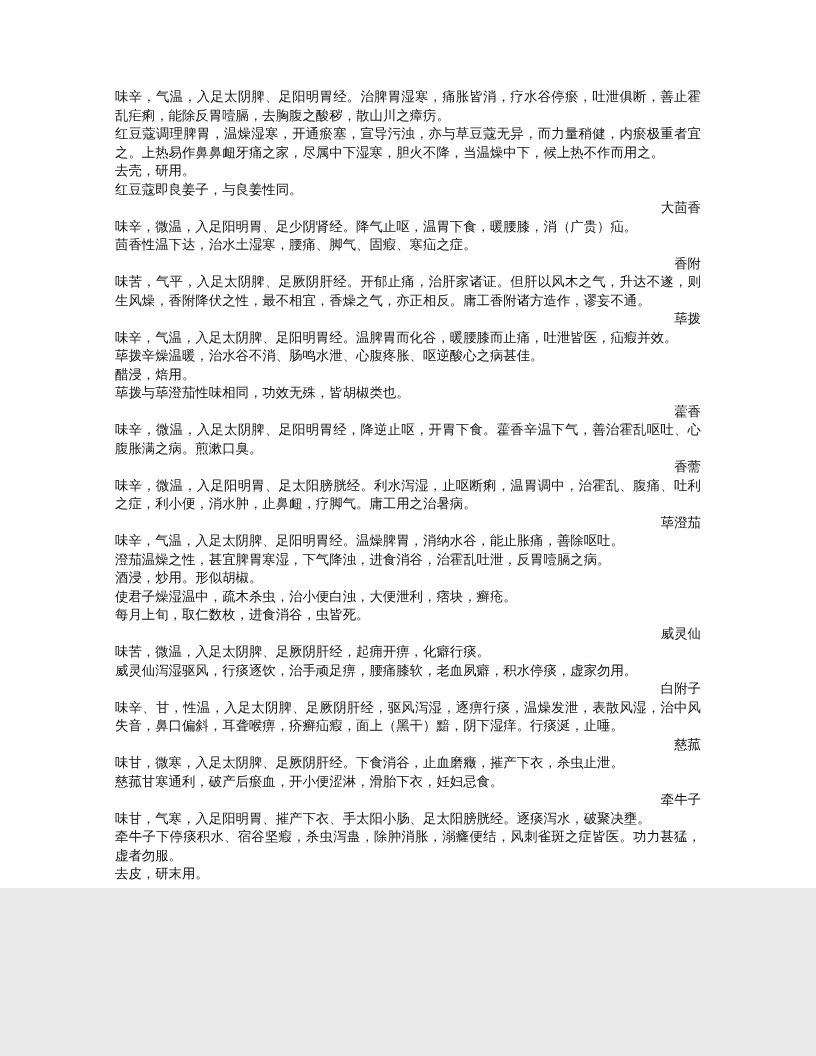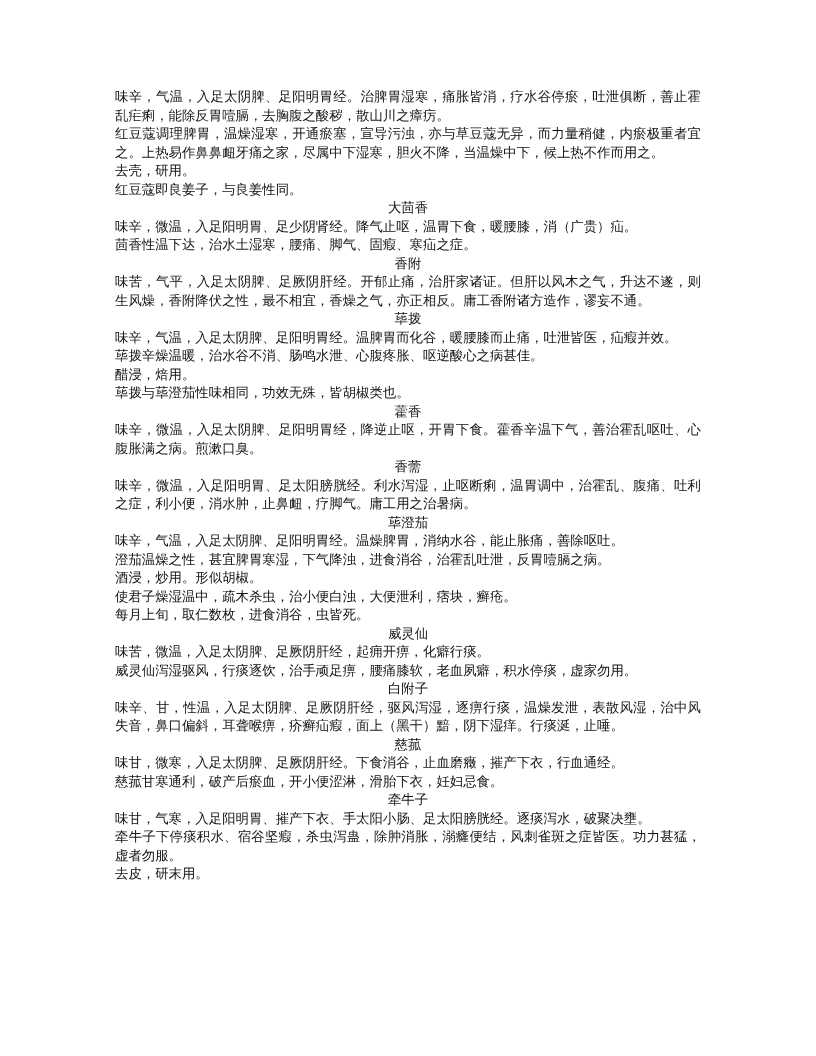--- a/index.html
+++ b/index.html
@@ -3,21 +3,21 @@
 <meta charset="utf-8">
 <style>
   html, body {
     margin: 0;
     padding: 0;
     background: #e9e9e9;
   }
   .page {
     position: relative;
     width: 816px;
-    height: 1056px;
+    height: 888px;
     margin: 0 auto;
     background: #ffffff;
     overflow: hidden;
     font-family: "Liberation Serif", "DejaVu Serif", serif;
   }
   .text-block {
     position: absolute;
     left: 115px;
     top: 88px;
     width: 586px;
@@ -25,21 +25,21 @@
     font-size: 13.4px;
     line-height: 18.5px;
     text-align: justify;
   }
   .para {
     margin: 0;
     padding: 0;
     word-break: break-all;
   }
   .heading {
-    text-align: center;
+    text-align: right;
   }
 </style>
 </head>
 <body>
 
 <div class="page">
   <div class="text-block">
     <div class="para">味辛，气温，入足太阴脾、足阳明胃经。治脾胃湿寒，痛胀皆消，疗水谷停瘀，吐泄俱断，善止霍乱疟痢，能除反胃噎膈，去胸腹之酸秽，散山川之瘴疠。</div>
     <div class="para">红豆蔻调理脾胃，温燥湿寒，开通瘀塞，宣导污浊，亦与草豆蔻无异，而力量稍健，内瘀极重者宜之。上热易作鼻鼻衄牙痛之家，尽属中下湿寒，胆火不降，当温燥中下，候上热不作而用之。</div>
     <div class="para">去壳，研用。</div>
@@ -63,20 +63,20 @@
     <div class="para">澄茄温燥之性，甚宜脾胃寒湿，下气降浊，进食消谷，治霍乱吐泄，反胃噎膈之病。</div>
     <div class="para">酒浸，炒用。形似胡椒。</div>
     <div class="para">使君子燥湿温中，疏木杀虫，治小便白浊，大便泄利，痞块，癣疮。</div>
     <div class="para">每月上旬，取仁数枚，进食消谷，虫皆死。</div>
     <div class="para heading">威灵仙</div>
     <div class="para">味苦，微温，入足太阴脾、足厥阴肝经，起痈开痹，化癖行痰。</div>
     <div class="para">威灵仙泻湿驱风，行痰逐饮，治手顽足痹，腰痛膝软，老血夙癖，积水停痰，虚家勿用。</div>
     <div class="para heading">白附子</div>
     <div class="para">味辛、甘，性温，入足太阴脾、足厥阴肝经，驱风泻湿，逐痹行痰，温燥发泄，表散风湿，治中风失音，鼻口偏斜，耳聋喉痹，疥癣疝瘕，面上（黑干）黯，阴下湿痒。行痰涎，止唾。</div>
     <div class="para heading">慈菰</div>
-    <div class="para">味甘，微寒，入足太阴脾、足厥阴肝经。下食消谷，止血磨癥，摧产下衣，行血通经。</div>
+    <div class="para">味甘，微寒，入足太阴脾、足厥阴肝经。下食消谷，止血磨癥，摧产下衣，杀虫止泄。</div>
     <div class="para">慈菰甘寒通利，破产后瘀血，开小便涩淋，滑胎下衣，妊妇忌食。</div>
     <div class="para heading">牵牛子</div>
     <div class="para">味甘，气寒，入足阳明胃、摧产下衣、手太阳小肠、足太阳膀胱经。逐痰泻水，破聚决壅。</div>
     <div class="para">牵牛子下停痰积水、宿谷坚瘕，杀虫泻蛊，除肿消胀，溺癃便结，风刺雀斑之症皆医。功力甚猛，虚者勿服。</div>
     <div class="para">去皮，研末用。</div>
   </div>
 </div>
 
 </body></html>

